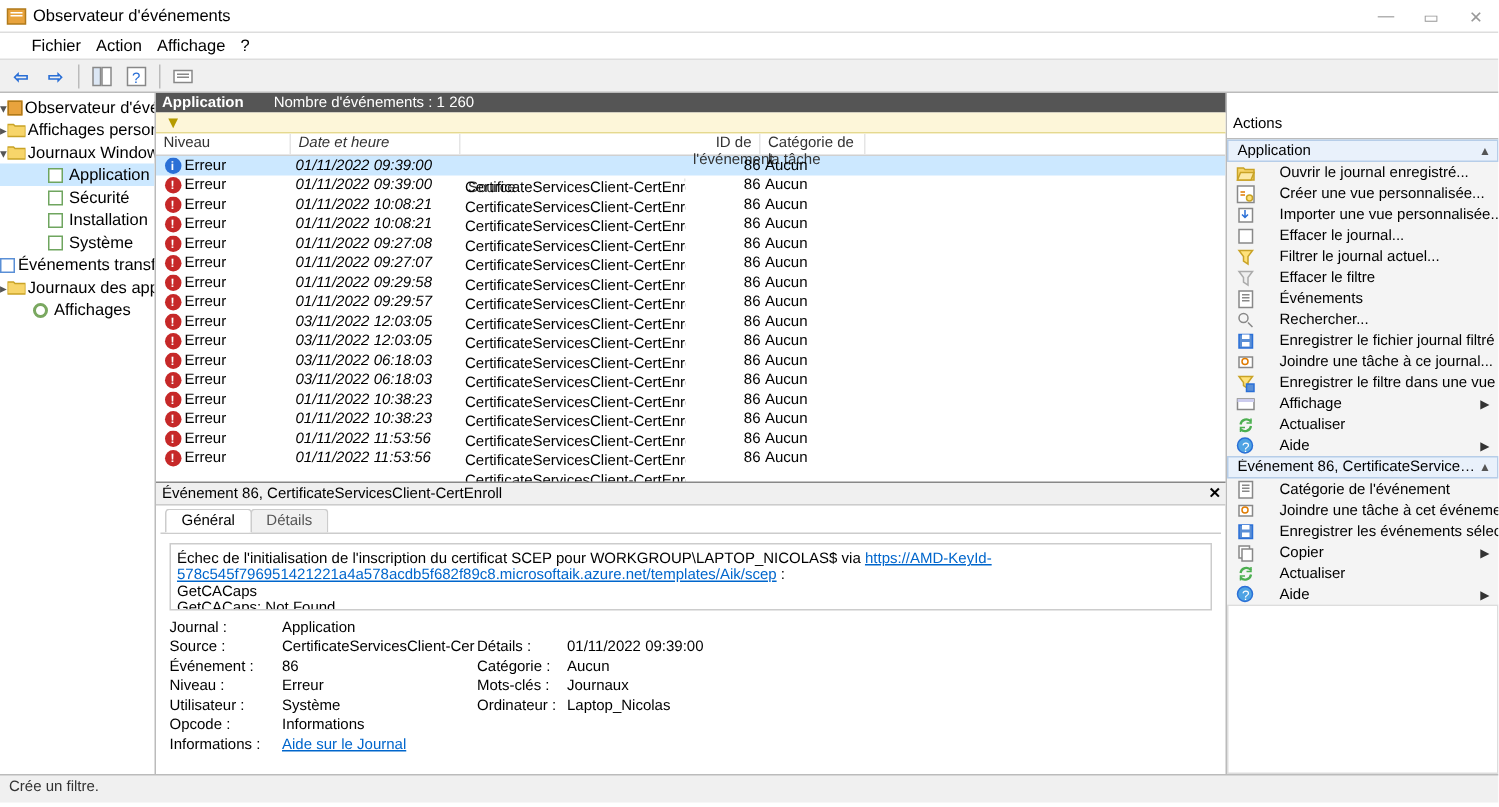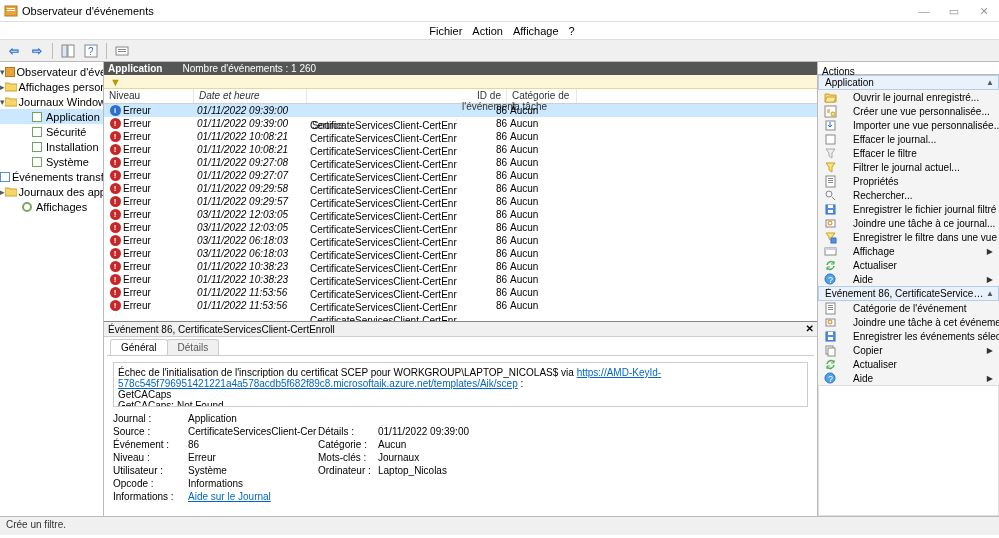--- a/index.html
+++ b/index.html
@@ -1,21 +1,21 @@
 <!DOCTYPE html>
 <html><head>
 <meta charset="utf-8">
 <style>
   * { box-sizing: border-box; }
   html, body { margin: 0; padding: 0; font-family: "Segoe UI", Tahoma, sans-serif; font-size: 11px; color: #000; background: #fff; width: 999px; height: 538px; overflow: hidden; }
   .titlebar { height: 22px; background: #fff; border-bottom: 1px solid #ddd; display: flex; align-items: center; padding-left: 4px; position: relative; }
   .titlebar .icon { width: 14px; height: 14px; margin-right: 4px; }
   .win-controls { position: absolute; right: 0; top: 0; display: flex; }
   .win-controls div { width: 30px; height: 22px; display: flex; align-items: center; justify-content: center; color: #999; font-size: 11px; }
-  .menubar { height: 18px; background: #fff; border-bottom: 1px solid #ddd; padding-left: 5px; display: flex; align-items: center; gap: 10px; justify-content: center; }
+  .menubar { height: 18px; background: #fff; border-bottom: 1px solid #ddd; padding-left: 21px; display: flex; align-items: center; gap: 10px; }
   .menubar span { cursor: default; }
   .toolbar { height: 22px; background: #f0f0f0; border-bottom: 1px solid #bbb; display: flex; align-items: center; padding-left: 4px; gap: 3px; }
   .tool-btn { width: 20px; height: 18px; display: flex; align-items: center; justify-content: center; border: 1px solid transparent; }
   .tool-sep { width: 1px; height: 16px; background: #bbb; margin: 0 2px; }
   .arrow-blue { color: #2a6fd6; font-size: 12px; font-weight: bold;}
   .main { display: flex; height: 454px; }
   
   .tree { width: 104px; border-right: 1px solid #bbb; overflow: hidden; background: #fff; padding-top: 2px;}
   .tree-row { display: flex; align-items: center; height: 15px; white-space: nowrap; overflow: hidden;}
   .tree-row.sel { background: #cce8ff; }
@@ -50,21 +50,21 @@
   .tab.active { background:#fff; position:relative; z-index:2;}
   .tab.inactive { background:#f0f0f0; color:#555;}
   .detail-body { flex:1; border-top:1px solid #ccc; margin:0 3px 3px 3px; padding:6px; overflow:hidden; font-size:10px;}
   .msgbox { border:1px solid #ccc; padding:4px; height:45px; overflow:hidden; margin-bottom:6px; background:#fff;}
   .msgbox a { color:#0066cc; text-decoration:underline;}
   .props { display:grid; grid-template-columns: 75px 130px 60px 140px; row-gap:2px; font-size:10px;}
   .props .k { color:#000;}
   .props a { color:#0066cc; text-decoration:underline;}
   
   .actions { width:181px; background:#f4f4f4; display:flex; flex-direction:column;}
-  .actions-title { height:13px; background:#fff; border-bottom:1px solid #bbb; padding:4px 4px; font-size:10px; font-weight:normal;}
+  .actions-title { height:13px; background:#fff; border-bottom:1px solid #bbb; padding:15px 4px; font-size:10px; font-weight:normal;}
   .act-hdr { height:15px; background:#e9f1fb; border:1px solid #b6cde8; padding:1px 6px; font-size:10px; display:flex; align-items:center; position:relative;}
   .act-hdr .up { position:absolute; right:4px; top:2px; font-size:8px; color:#555;}
   .act-item { height:14px; display:flex; align-items:center; padding-left:6px; gap:16px; font-size:10px; white-space:nowrap; overflow:hidden;}
   .act-item .chev { margin-left:auto; margin-right:6px; font-size:8px; color:#333;}
   .ai-icon { width:13px; height:13px; display:inline-flex; align-items:center; justify-content:center; font-size:10px;}
   .spacer { flex:1; background:#fff; border:1px solid #ddd; margin-top:0;}
   
   .status { height:19px; border-top:1px solid #bbb; padding:2px 6px; font-size:10px; color:#333; background:#f0f0f0;}
 </style>
 </head>
@@ -512,43 +512,43 @@
           <span class="ai-icon">
             <svg width="13" height="13">
               <rect x="2" y="2" width="9" height="9" fill="#fff" stroke="#888"></rect>
             </svg>
           </span>
           <span>Effacer le journal...</span>
         </div>
         <div class="act-item">
           <span class="ai-icon">
             <svg width="13" height="13">
+              <path d="M2 2h9l-3 4v5l-3-2V6z" fill="#ffe27a" stroke="#c9a326"></path>
+            </svg>
+          </span>
+          <span>Filtrer le journal actuel...</span>
+        </div>
+        <div class="act-item">
+          <span class="ai-icon">
+            <svg width="13" height="13">
               <path d="M2 2h9l-3 4v5l-3-2V6z" fill="#eee" stroke="#aaa"></path>
             </svg>
           </span>
           <span>Effacer le filtre</span>
-        </div>
-        <div class="act-item">
-          <span class="ai-icon">
-            <svg width="13" height="13">
-              <path d="M2 2h9l-3 4v5l-3-2V6z" fill="#ffe27a" stroke="#c9a326"></path>
-            </svg>
-          </span>
-          <span>Filtrer le journal actuel...</span>
         </div>
         <div class="act-item">
           <span class="ai-icon">
             <svg width="13" height="13">
               <rect x="2" y="1" width="9" height="11" fill="#fff" stroke="#888"></rect>
               <rect x="4" y="3" width="5" height="1" fill="#888"></rect>
               <rect x="4" y="5" width="5" height="1" fill="#888"></rect>
               <rect x="4" y="7" width="5" height="1" fill="#888"></rect>
             </svg>
           </span>
-          <span>Propriétés</span>
+          <span>Événements</span>
         </div>
         <div class="act-item">
           <span class="ai-icon">
             <svg width="13" height="13">
               <circle cx="5" cy="5" r="3" fill="none" stroke="#888"></circle>
               <path d="M8 8l3 3" stroke="#888"></path>
             </svg>
           </span>
           <span>Rechercher...</span>
         </div>

